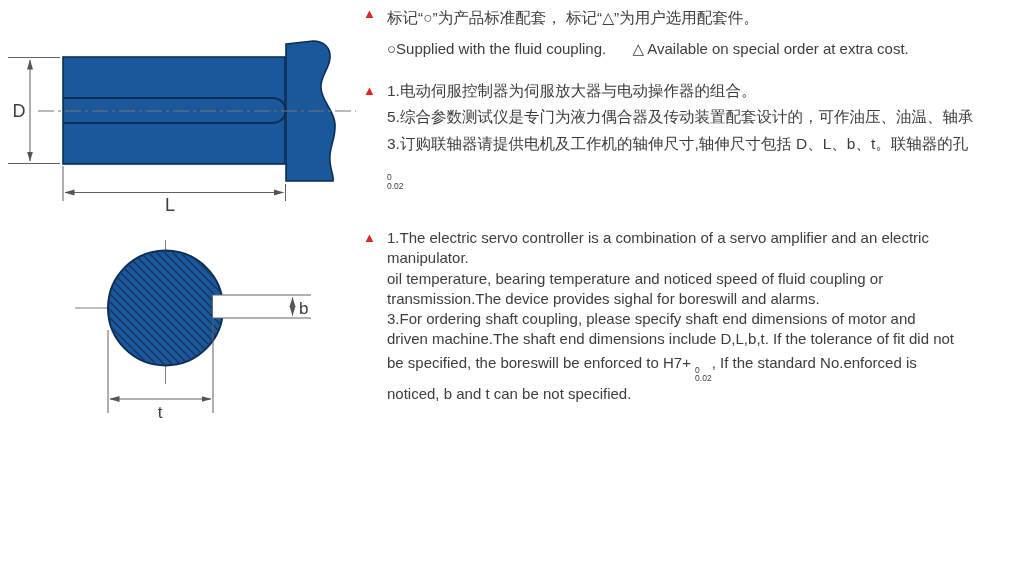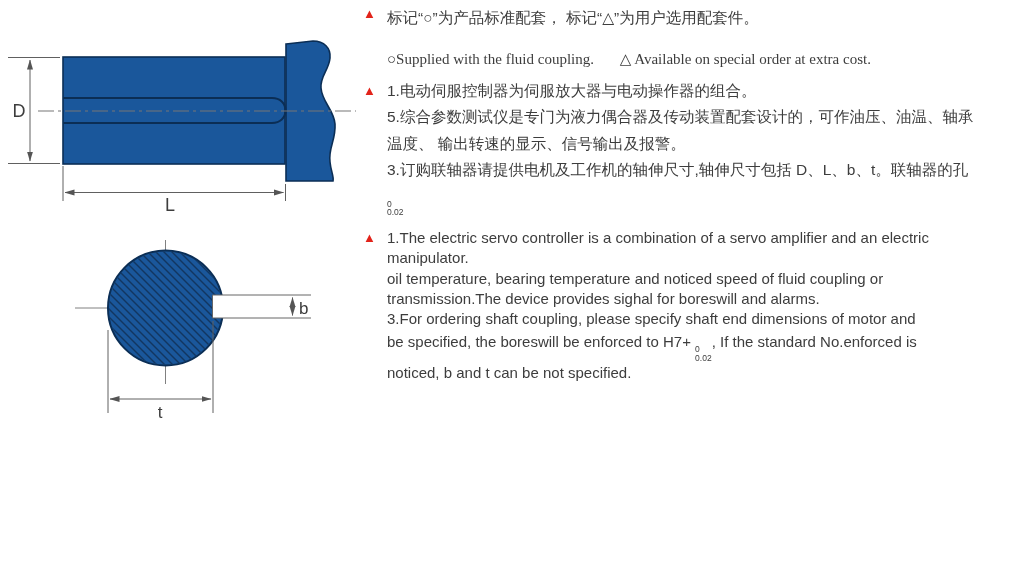--- a/index.html
+++ b/index.html
@@ -8,21 +8,21 @@
     font-family:"Liberation Sans","DejaVu Sans",sans-serif;color:#3d3d3d;
   }
   
   .tblock{position:absolute;width:662px;}
   .tline{position:relative;padding-left:25px;}
   .tri{
     position:absolute;left:1px;top:2px;color:#e2231a;font-size:13px;line-height:13px;
   }
   .legend{left:362px;top:5px;}
   .legend .l1{font-size:15.5px;line-height:25px;}
-  .legend .l2{font-size:15px;line-height:22px;margin-top:18px;font-family:Liberation Serif, serif;}
+  .legend .l2{font-size:15px;line-height:22px;margin-top:8px;}
   .legend .gap{margin-left:22px;}
   .notes-zh{left:362px;top:78px;}
   .notes-zh .tline{font-size:15.5px;line-height:26.4px;}
   .notes-zh .tri{top:6px;}
   .notes-en{left:362px;top:228px;}
   .notes-en .tline{font-size:15px;line-height:20.3px;}
   .notes-en .tri{top:3px;}
   .notes-en .tall{margin-top:3px;margin-bottom:1px;}
   
   .tol{
@@ -113,23 +113,20 @@
 
 <div class="tblock notes-zh">
   <div class="tline">
     <span class="tri">▲</span>
     <span>1.电动伺服控制器为伺服放大器与电动操作器的组合。</span>
   </div>
   <div class="tline">
     <span>5.综合参数测试仪是专门为液力偶合器及传动装置配套设计的，可作油压、油温、轴承</span>
   </div>
   <div class="tline">
-    <span>温度、 输出转速的显示、信号输出及报警。</span>
-  </div>
-  <div class="tline">
     <span>3.订购联轴器请提供电机及工作机的轴伸尺寸,轴伸尺寸包括 D、L、b、t。联轴器的孔</span>
   </div>
   <div class="tline">
     <span class="tol">
         <span>0</span>
         <span>0.02</span>
       </span>
   </div>
 </div>
 
@@ -143,20 +140,23 @@
   </div>
   <div class="tline">
     <span>oil temperature, bearing temperature and noticed speed of fluid coupling or</span>
   </div>
   <div class="tline">
     <span>transmission.The device provides sighal for boreswill and alarms.</span>
   </div>
   <div class="tline">
     <span>3.For ordering shaft coupling, please specify shaft end dimensions of motor and</span>
   </div>
+  <div class="tline">
+    <span>driven machine.The shaft end dimensions include D,L,b,t. If the tolerance of fit did not</span>
+  </div>
   <div class="tline tall">
     <span>be specified, the boreswill be enforced to H7+ </span><span class="tol">
         <span>0</span>
         <span>0.02</span>
       </span><span>, If the standard No.enforced is</span>
   </div>
   <div class="tline">
     <span>noticed, b and t can be not specified.</span>
   </div>
 </div>

